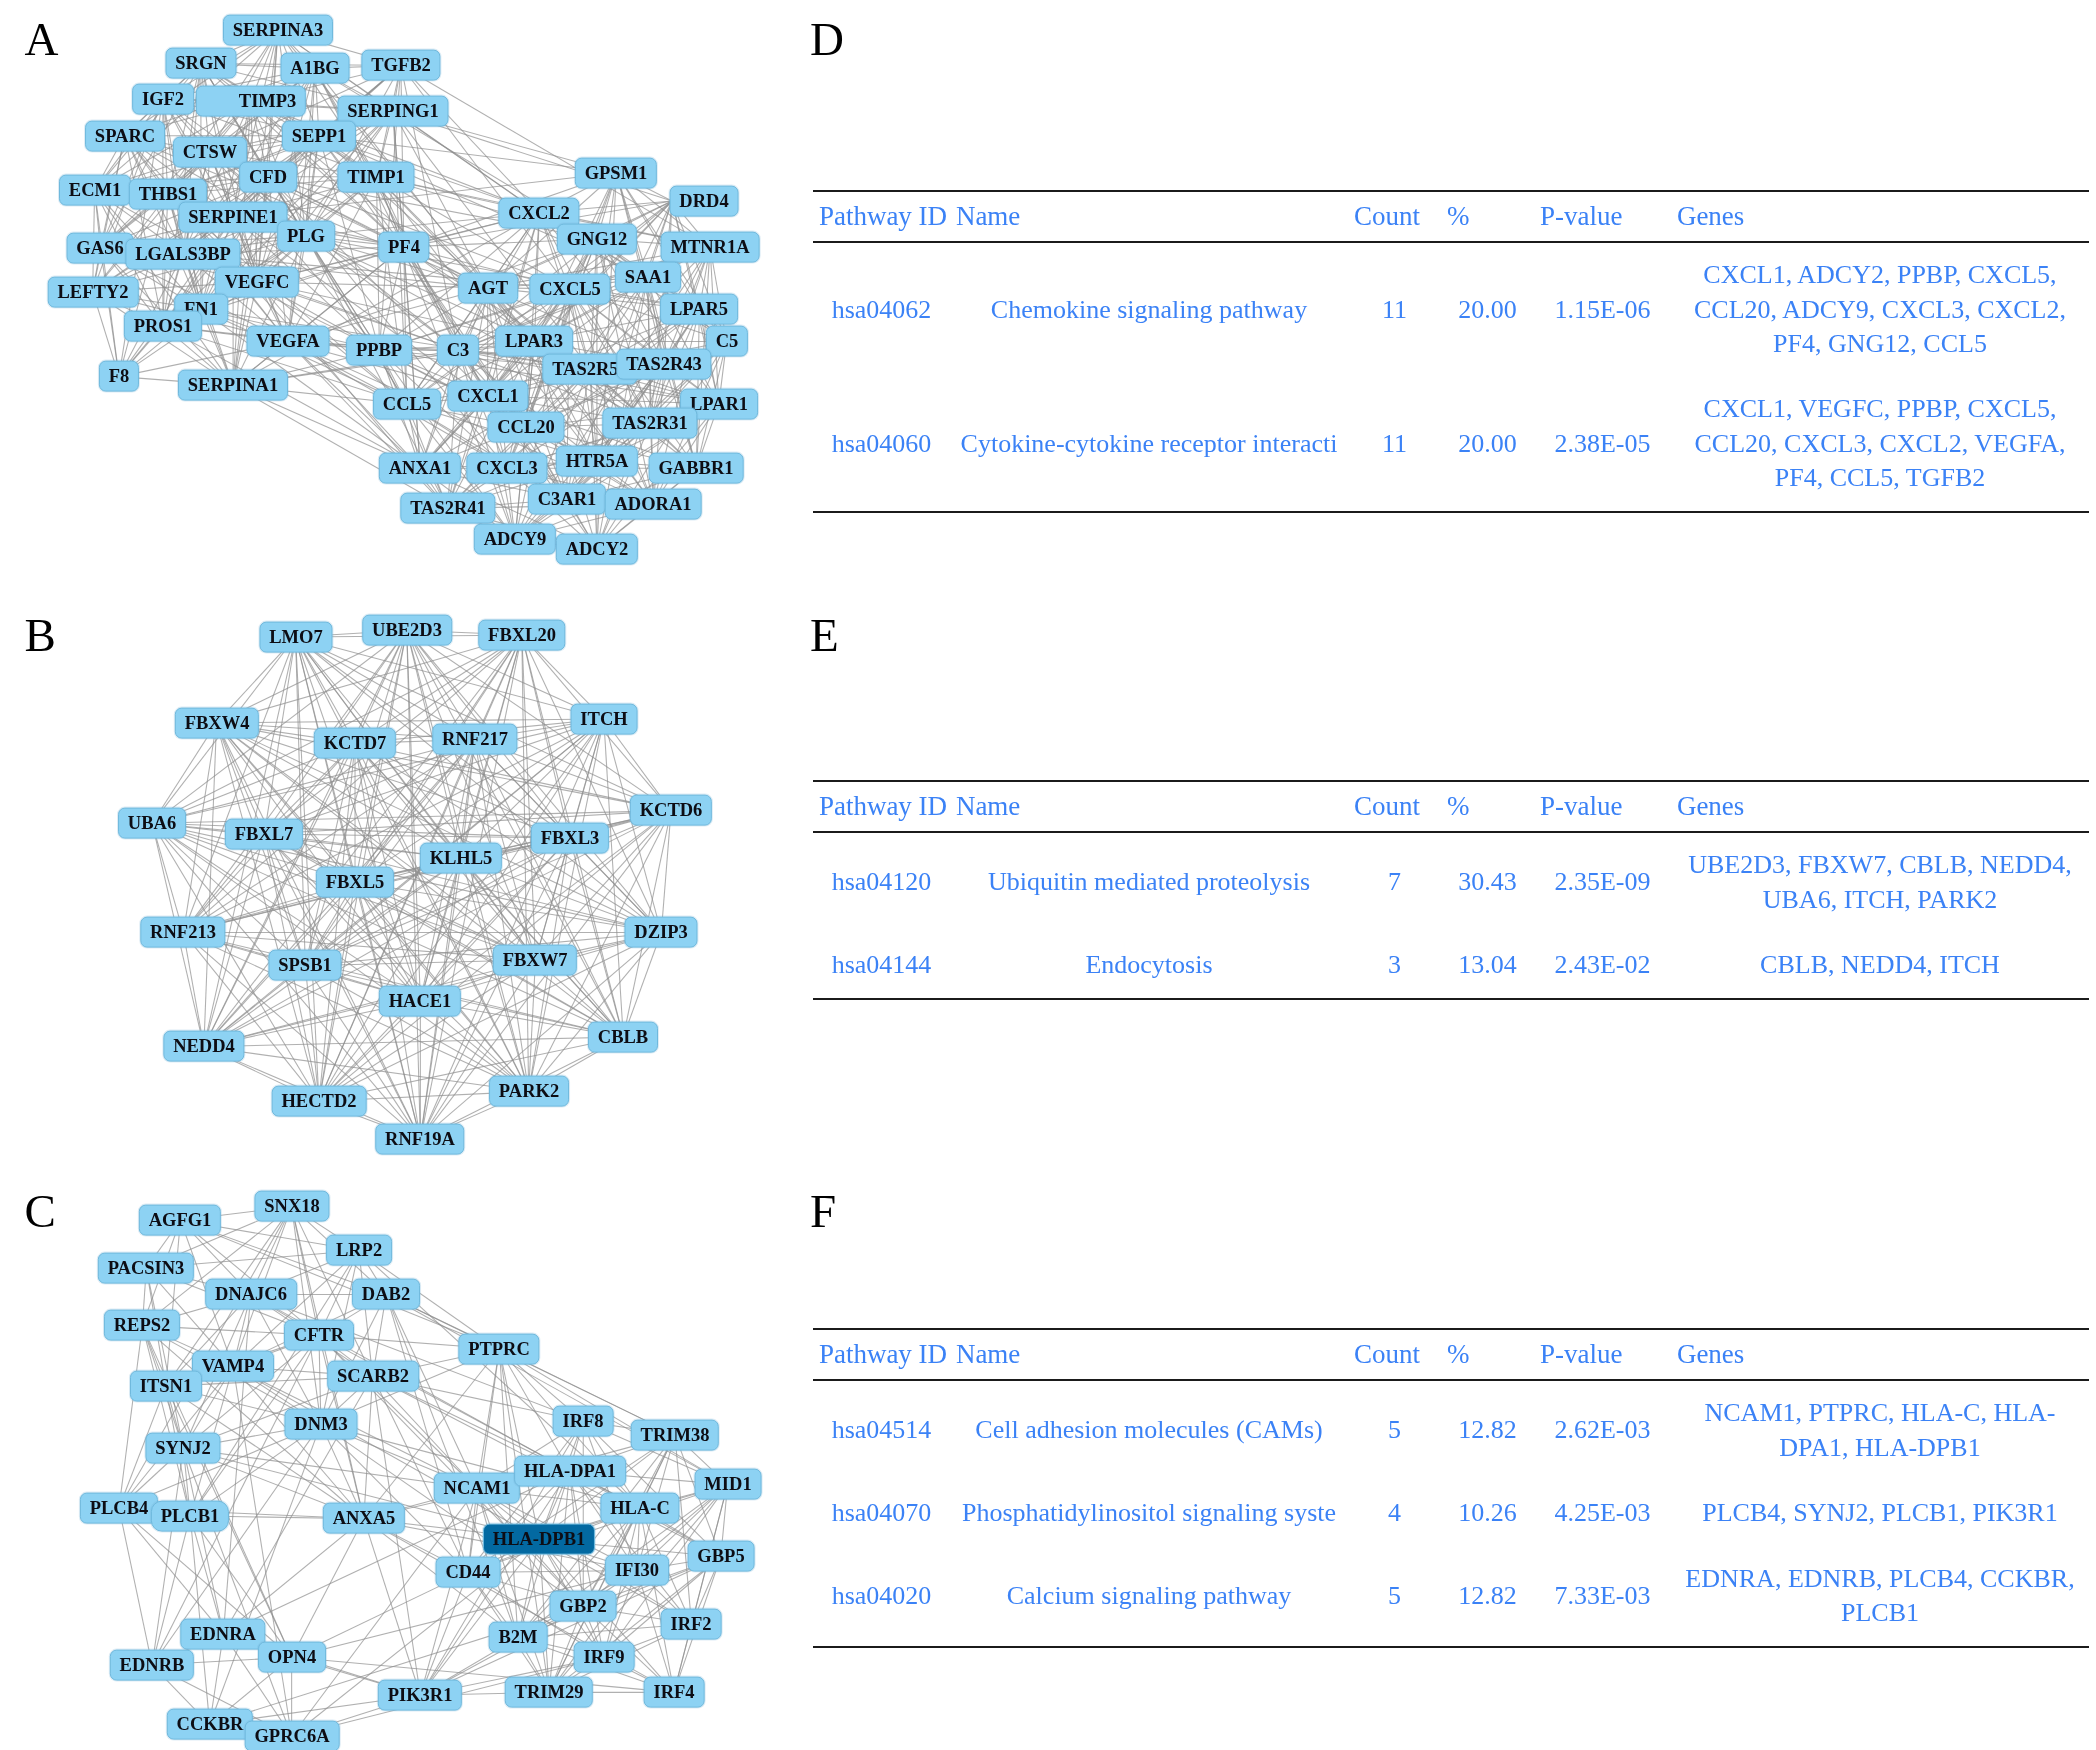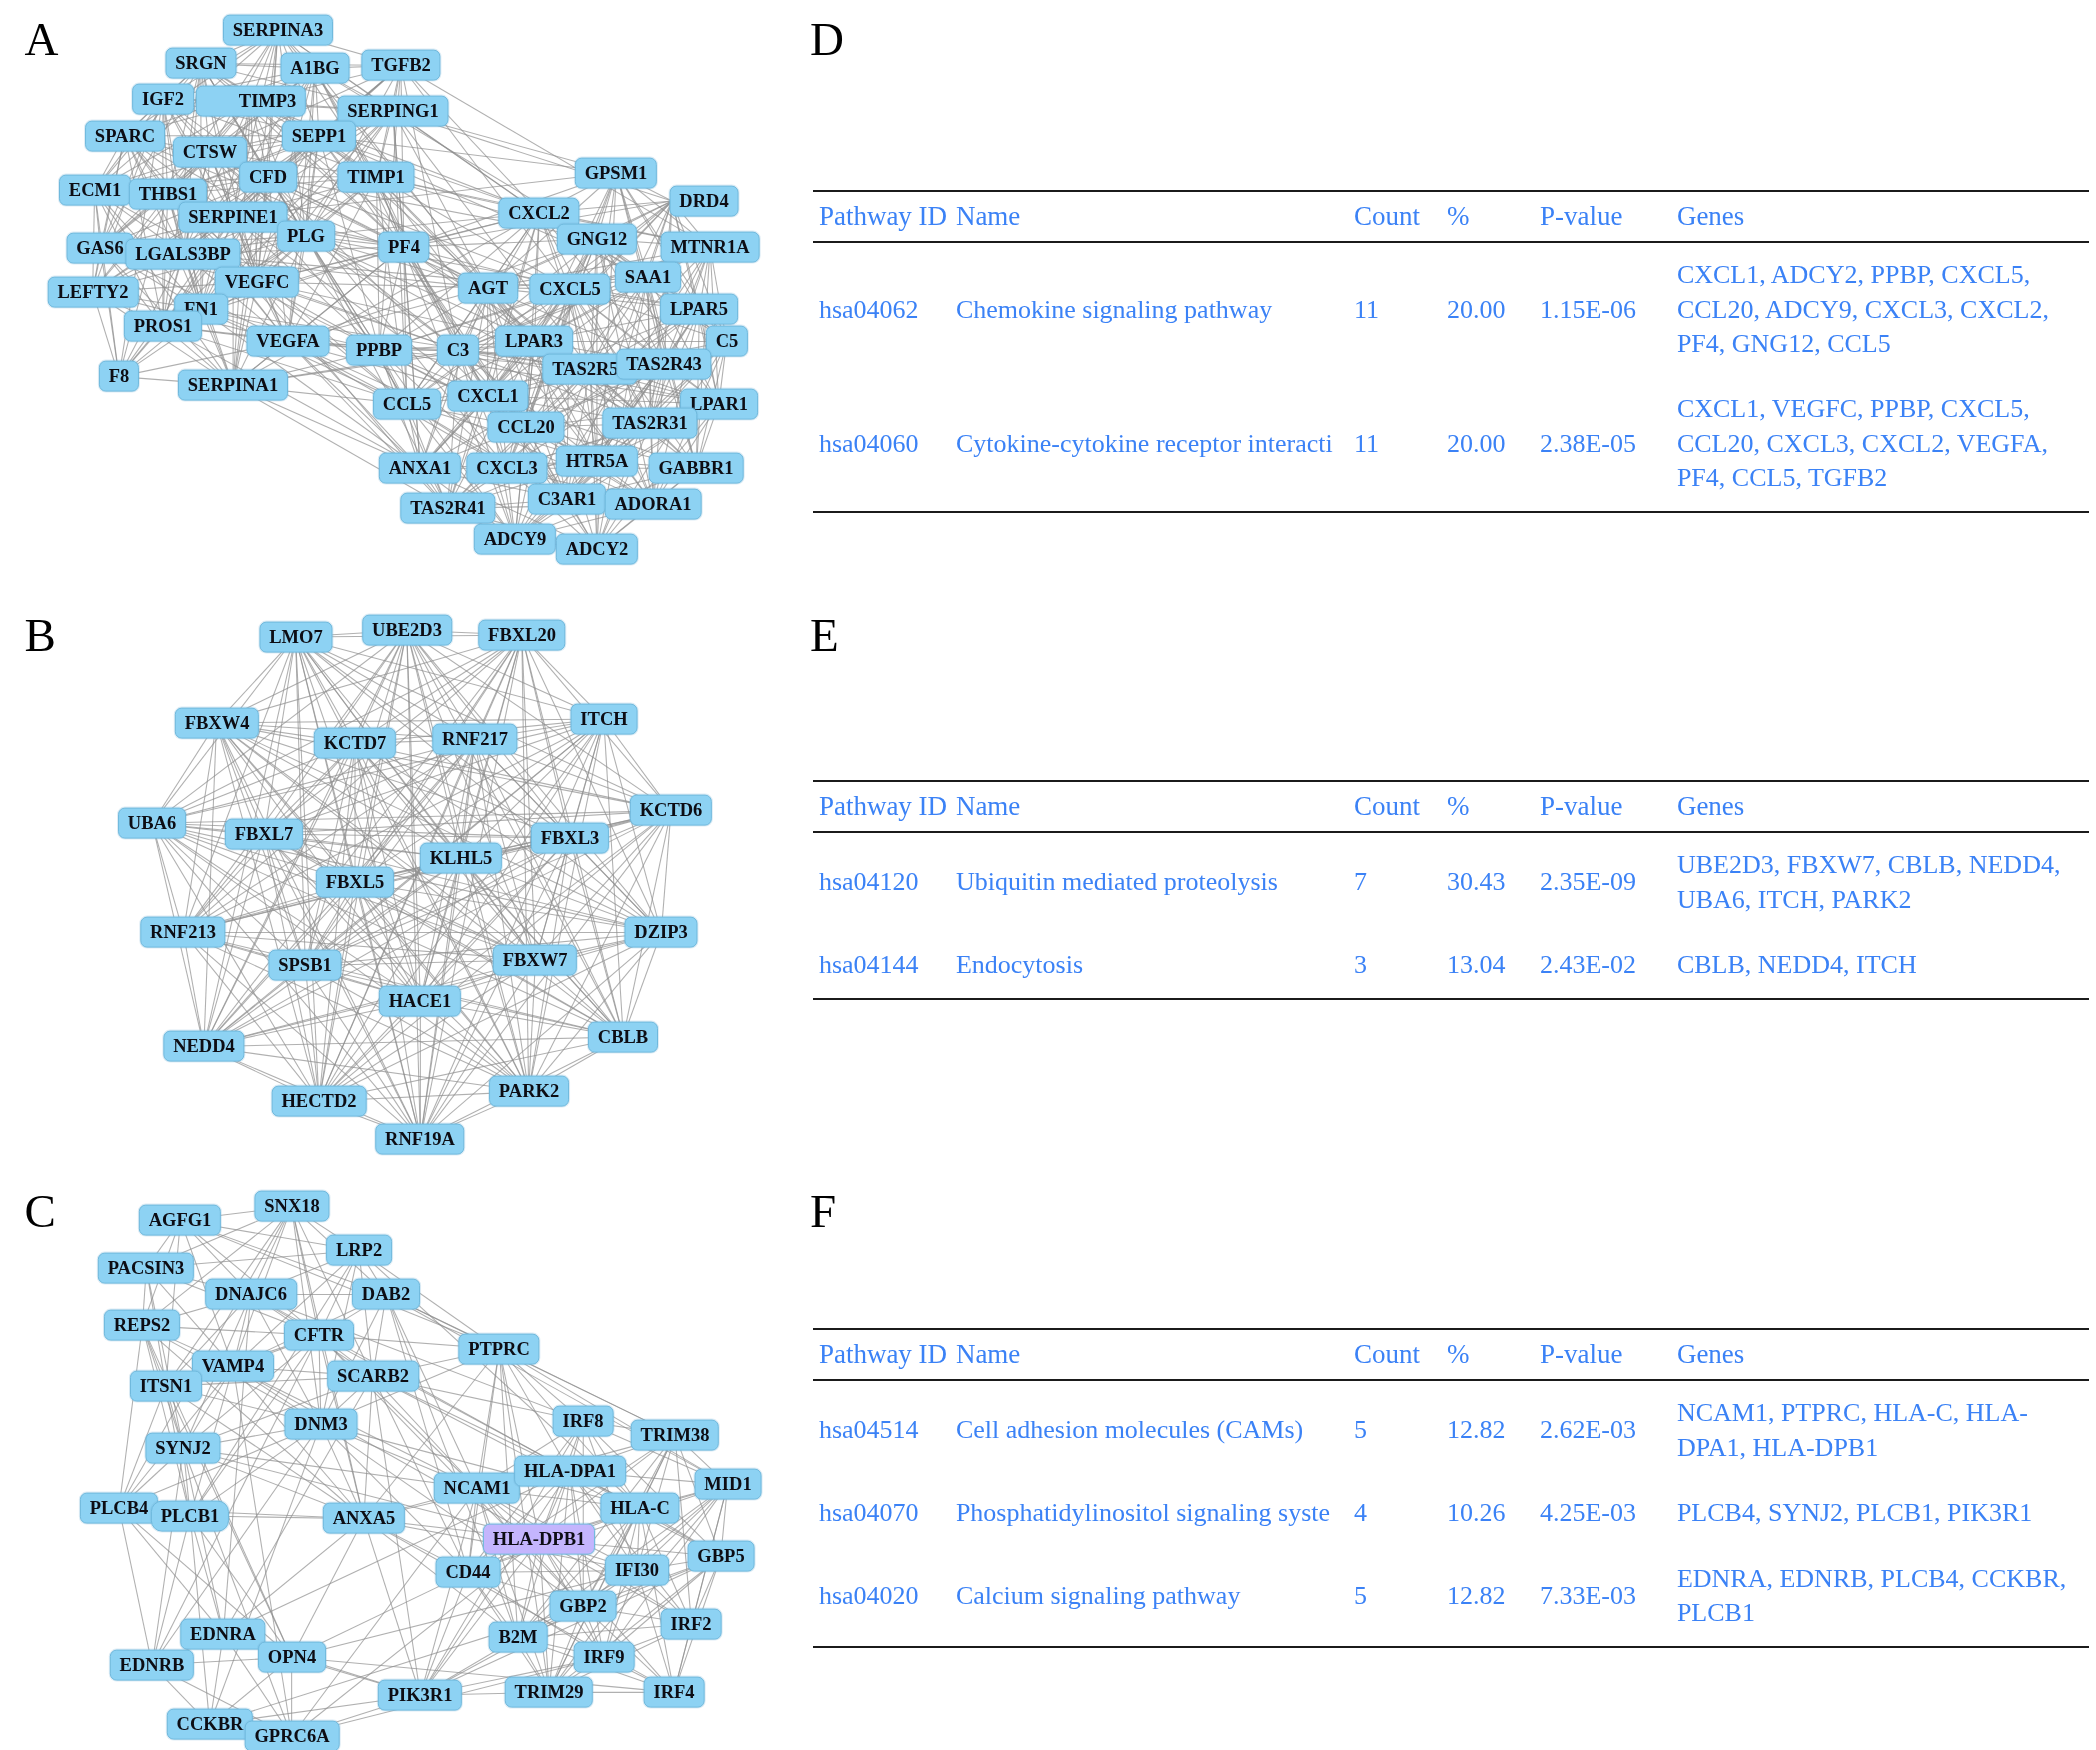--- a/index.html
+++ b/index.html
@@ -42,21 +42,21 @@
     font-family:"Liberation Serif", serif; font-size:26px; color:#3b82f6;
     border-bottom:2.9px solid #1b1b1b;
   }
   table.pathway-table thead th {
     text-align:left; font-weight:normal; font-size:27px;
     border-top:2.9px solid #1b1b1b; border-bottom:2px solid #1b1b1b;
     padding:8.8px 5.9px; white-space:nowrap; overflow:hidden;
   }
   table.pathway-table tbody td {
     padding:15.6px 5.9px; vertical-align:middle; line-height:1.32;
-    text-align:left;
+    text-align:center;
   }
   td.cell-name { white-space:nowrap; overflow:hidden; }
   td.cell-genes { word-wrap:break-word; }
 </style>
 </head>
 <body>
 
 <svg id="edges-layer" width="2097" height="1751" viewBox="0 0 2150 1795">
     <line x1="285" y1="31" x2="206" y2="65" stroke="#8f8f8f" stroke-width="1.1" stroke-opacity="0.7"></line>
     <line x1="285" y1="31" x2="323" y2="70" stroke="#8f8f8f" stroke-width="1.1" stroke-opacity="0.7"></line>
@@ -1377,21 +1377,21 @@
     <div class="gene-node" style="left: 183px; top: 1448px; background: rgb(141, 210, 243); border-color: rgb(111, 185, 221);">SYNJ2</div>
     <div class="gene-node" style="left: 583px; top: 1421px; background: rgb(141, 210, 243); border-color: rgb(111, 185, 221);">IRF8</div>
     <div class="gene-node" style="left: 675px; top: 1435px; background: rgb(141, 210, 243); border-color: rgb(111, 185, 221);">TRIM38</div>
     <div class="gene-node" style="left: 119px; top: 1508px; background: rgb(141, 210, 243); border-color: rgb(111, 185, 221);">PLCB4</div>
     <div class="gene-node" style="left: 190px; top: 1516px; background: rgb(141, 210, 243); border-color: rgb(111, 185, 221); border-radius: 11px;">PLCB1</div>
     <div class="gene-node" style="left: 477px; top: 1488px; background: rgb(141, 210, 243); border-color: rgb(111, 185, 221);">NCAM1</div>
     <div class="gene-node" style="left: 570px; top: 1471px; background: rgb(141, 210, 243); border-color: rgb(111, 185, 221);">HLA-DPA1</div>
     <div class="gene-node" style="left: 728px; top: 1484px; background: rgb(141, 210, 243); border-color: rgb(111, 185, 221);">MID1</div>
     <div class="gene-node" style="left: 364px; top: 1518px; background: rgb(141, 210, 243); border-color: rgb(111, 185, 221);">ANXA5</div>
     <div class="gene-node" style="left: 640px; top: 1508px; background: rgb(141, 210, 243); border-color: rgb(111, 185, 221);">HLA-C</div>
-    <div class="gene-node" style="left: 539px; top: 1539px; background: #c4b5fd; border-color: rgb(111, 185, 221);">HLA-DPB1</div>
+    <div class="gene-node" style="left: 539px; top: 1539px; background: #0369a1; border-color: rgb(111, 185, 221);">HLA-DPB1</div>
     <div class="gene-node" style="left: 721px; top: 1556px; background: rgb(141, 210, 243); border-color: rgb(111, 185, 221);">GBP5</div>
     <div class="gene-node" style="left: 468px; top: 1572px; background: rgb(141, 210, 243); border-color: rgb(111, 185, 221);">CD44</div>
     <div class="gene-node" style="left: 637px; top: 1570px; background: rgb(141, 210, 243); border-color: rgb(111, 185, 221);">IFI30</div>
     <div class="gene-node" style="left: 583px; top: 1606px; background: rgb(141, 210, 243); border-color: rgb(111, 185, 221);">GBP2</div>
     <div class="gene-node" style="left: 691px; top: 1624px; background: rgb(141, 210, 243); border-color: rgb(111, 185, 221);">IRF2</div>
     <div class="gene-node" style="left: 223px; top: 1634px; background: rgb(141, 210, 243); border-color: rgb(111, 185, 221);">EDNRA</div>
     <div class="gene-node" style="left: 518px; top: 1637px; background: rgb(141, 210, 243); border-color: rgb(111, 185, 221);">B2M</div>
     <div class="gene-node" style="left: 292px; top: 1657px; background: rgb(141, 210, 243); border-color: rgb(111, 185, 221);">OPN4</div>
     <div class="gene-node" style="left: 152px; top: 1665px; background: rgb(141, 210, 243); border-color: rgb(111, 185, 221);">EDNRB</div>
     <div class="gene-node" style="left: 604px; top: 1657px; background: rgb(141, 210, 243); border-color: rgb(111, 185, 221);">IRF9</div>

